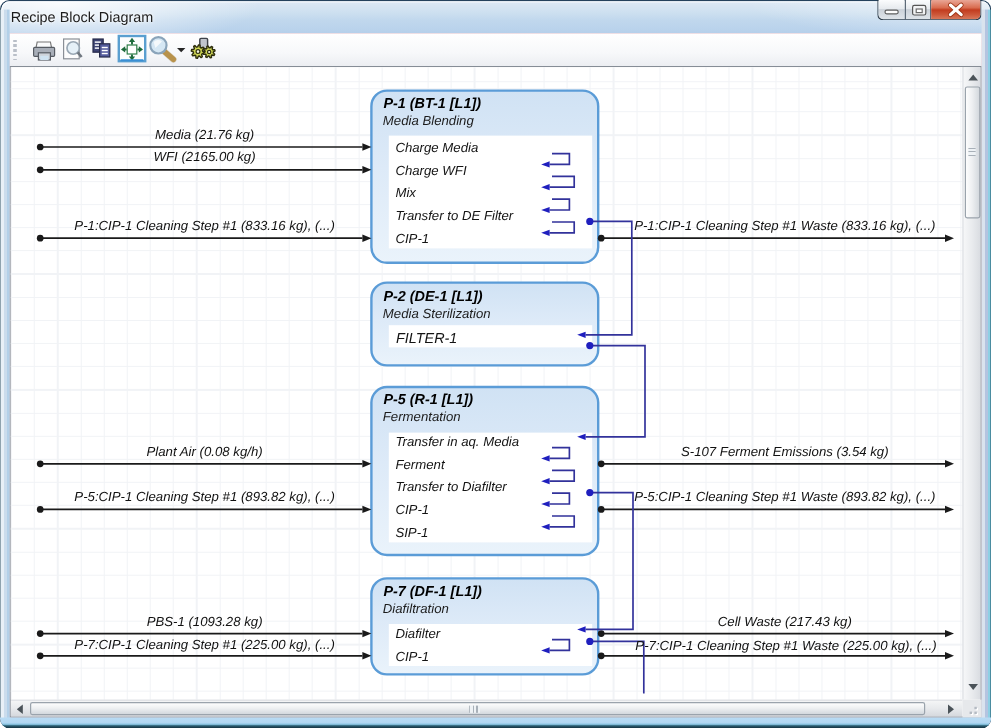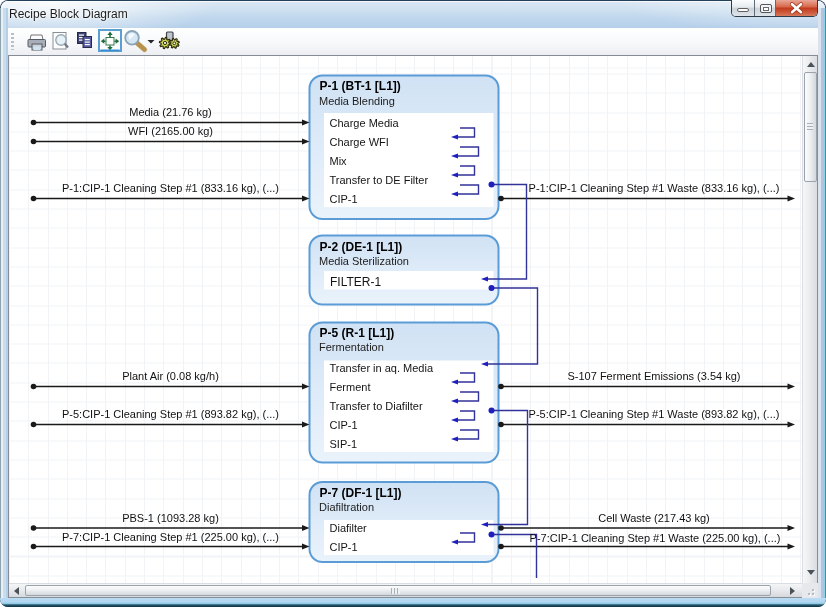--- a/index.html
+++ b/index.html
@@ -27,21 +27,21 @@
         border:1px solid #2e3b47;border-top:none;border-radius:0 0 5px 5px;overflow:hidden;display:flex;}
   .wbtn{height:100%;position:relative;}
   #bmin{width:23px;background:linear-gradient(180deg,#fbfcfd 0%,#e6eaee 45%,#ccd2d9 50%,#dfe4e9 100%);border-right:1px solid #5d6a77;}
   #bmax{width:22px;background:linear-gradient(180deg,#fbfcfd 0%,#e6eaee 45%,#ccd2d9 50%,#dfe4e9 100%);border-right:1px solid #5d6a77;}
   #bclose{width:41px;background:linear-gradient(180deg,#e9a696 0%,#d96d50 40%,#c23c1f 52%,#cc5638 75%,#d8795c 100%);}
   .glyph-min{position:absolute;left:5px;top:7.5px;width:12px;height:4px;background:#fdfdfd;border:1px solid #606060;border-radius:2.5px;}
   .glyph-max{position:absolute;left:5px;top:4px;width:12px;height:9px;background:#f2f3f4;border:1px solid #565656;border-radius:2px;}
   .glyph-max i{position:absolute;left:2px;top:2px;width:6px;height:4px;background:#fff;border:1px solid #6a6a6a;display:block;}
   .glyph-x{position:absolute;left:0;top:0;width:100%;height:100%;}
   
-  #client{position:absolute;left:8px;top:28px;width:810px;height:570px;background:#fca5a5;z-index:4;}
+  #client{position:absolute;left:8px;top:28px;width:810px;height:570px;background:#fca5a5;z-index:4;font-style:italic;}
   #toolbar{position:absolute;left:0;top:0;width:810px;height:27px;
      background:linear-gradient(180deg,#ffffff 0%,#f7f8fa 60%,#eceef2 100%);}
   #grip{position:absolute;left:3px;top:5px;width:3px;height:17px;
      background:repeating-linear-gradient(180deg,#b9bfc8 0 2px,transparent 2px 4px);}
   #view{position:absolute;left:0;top:27px;width:810px;height:543px;border:1px solid #868d96;background:#fff;}
   #canvas{position:absolute;left:0;top:0;width:793px;height:527px;background:#fff;
      background-image:
        repeating-linear-gradient(90deg,#f1f3f6 0 1px,transparent 1px 19.3px),
        repeating-linear-gradient(180deg,#f1f3f6 0 1px,transparent 1px 19.3px);
      background-position:0px 17.5px;}

